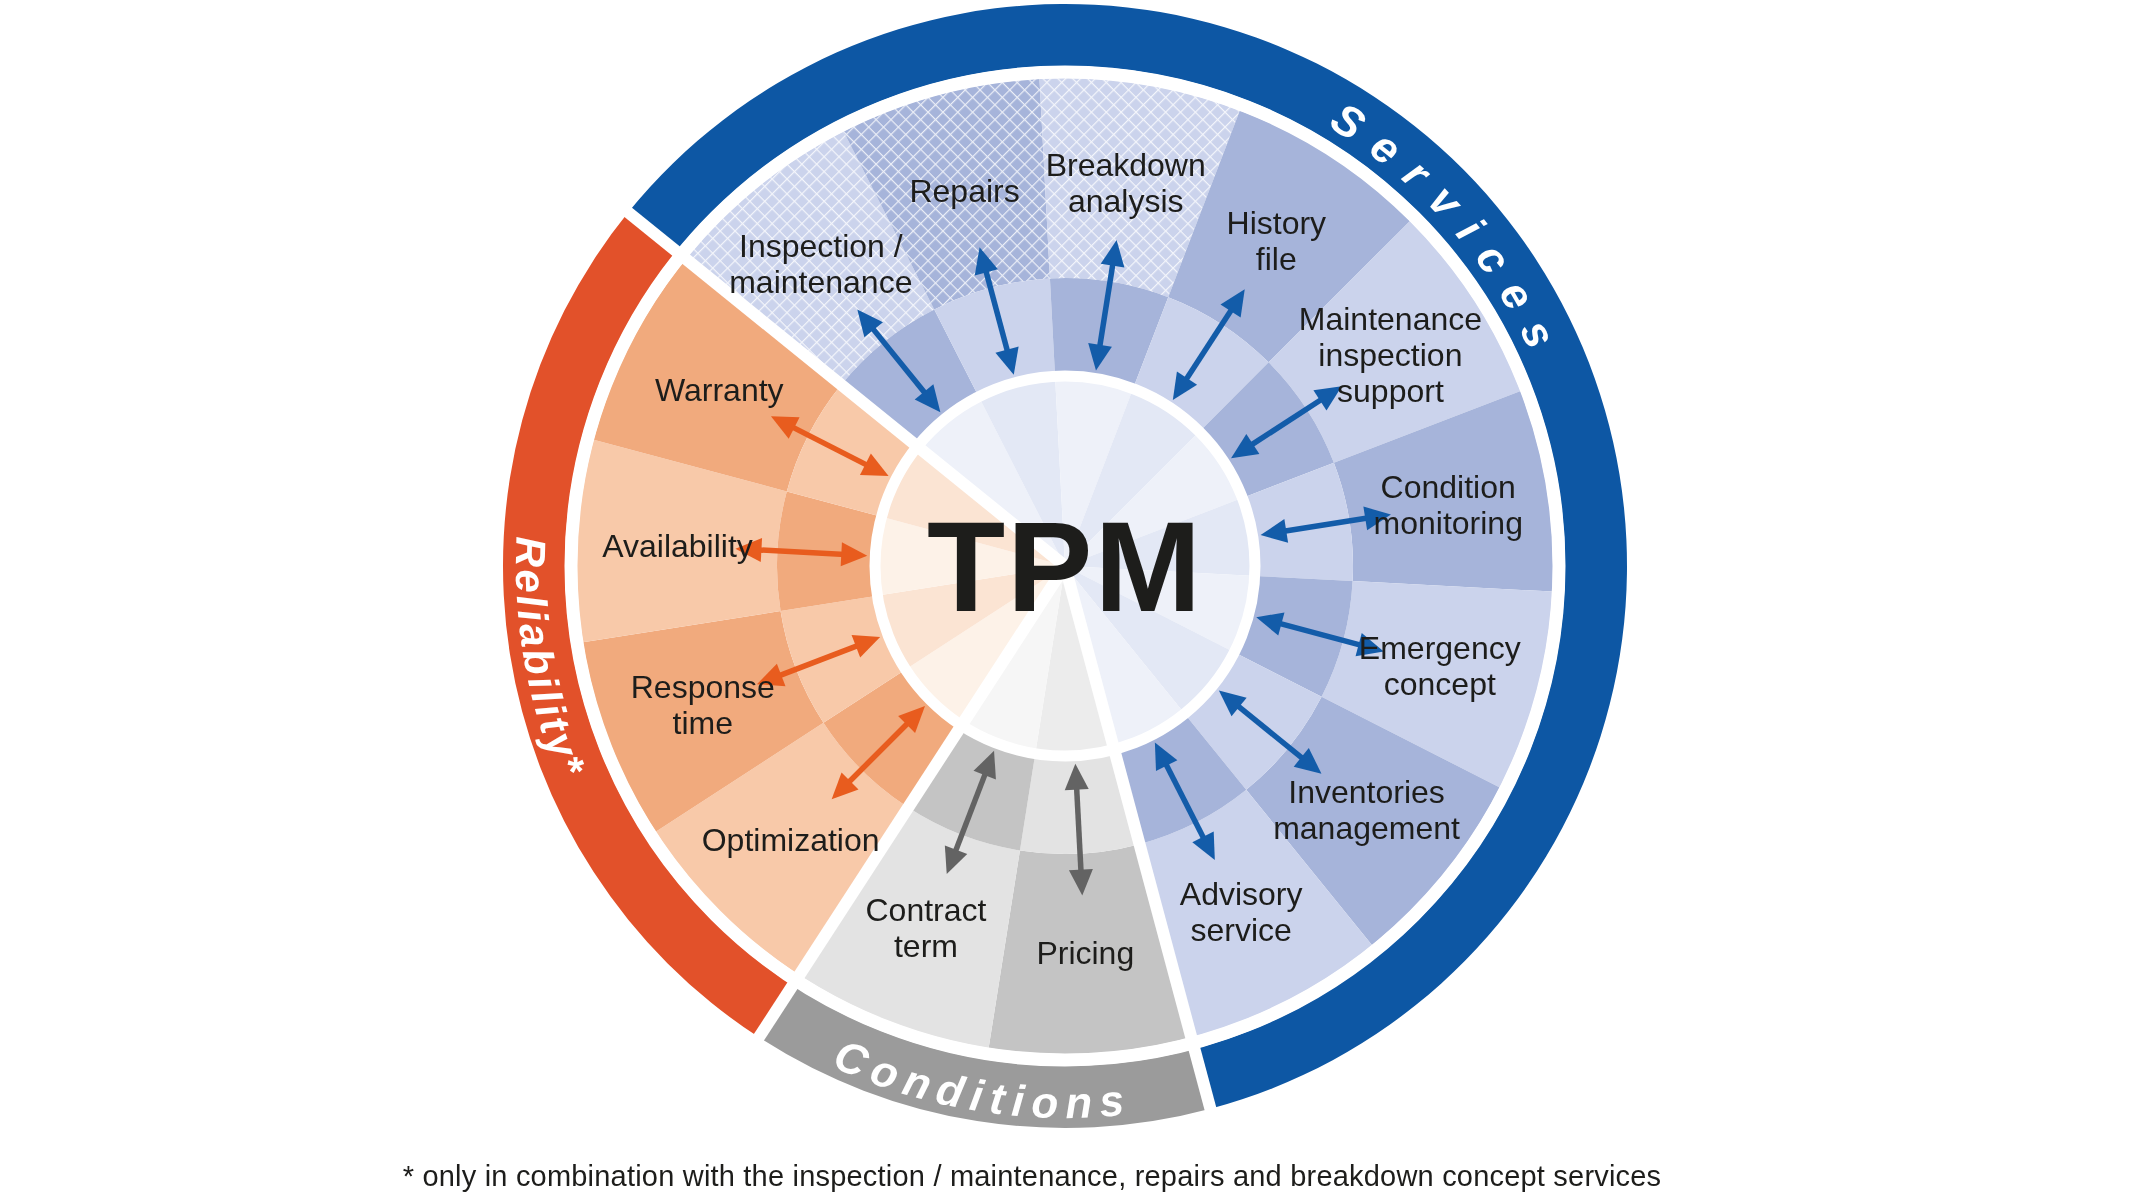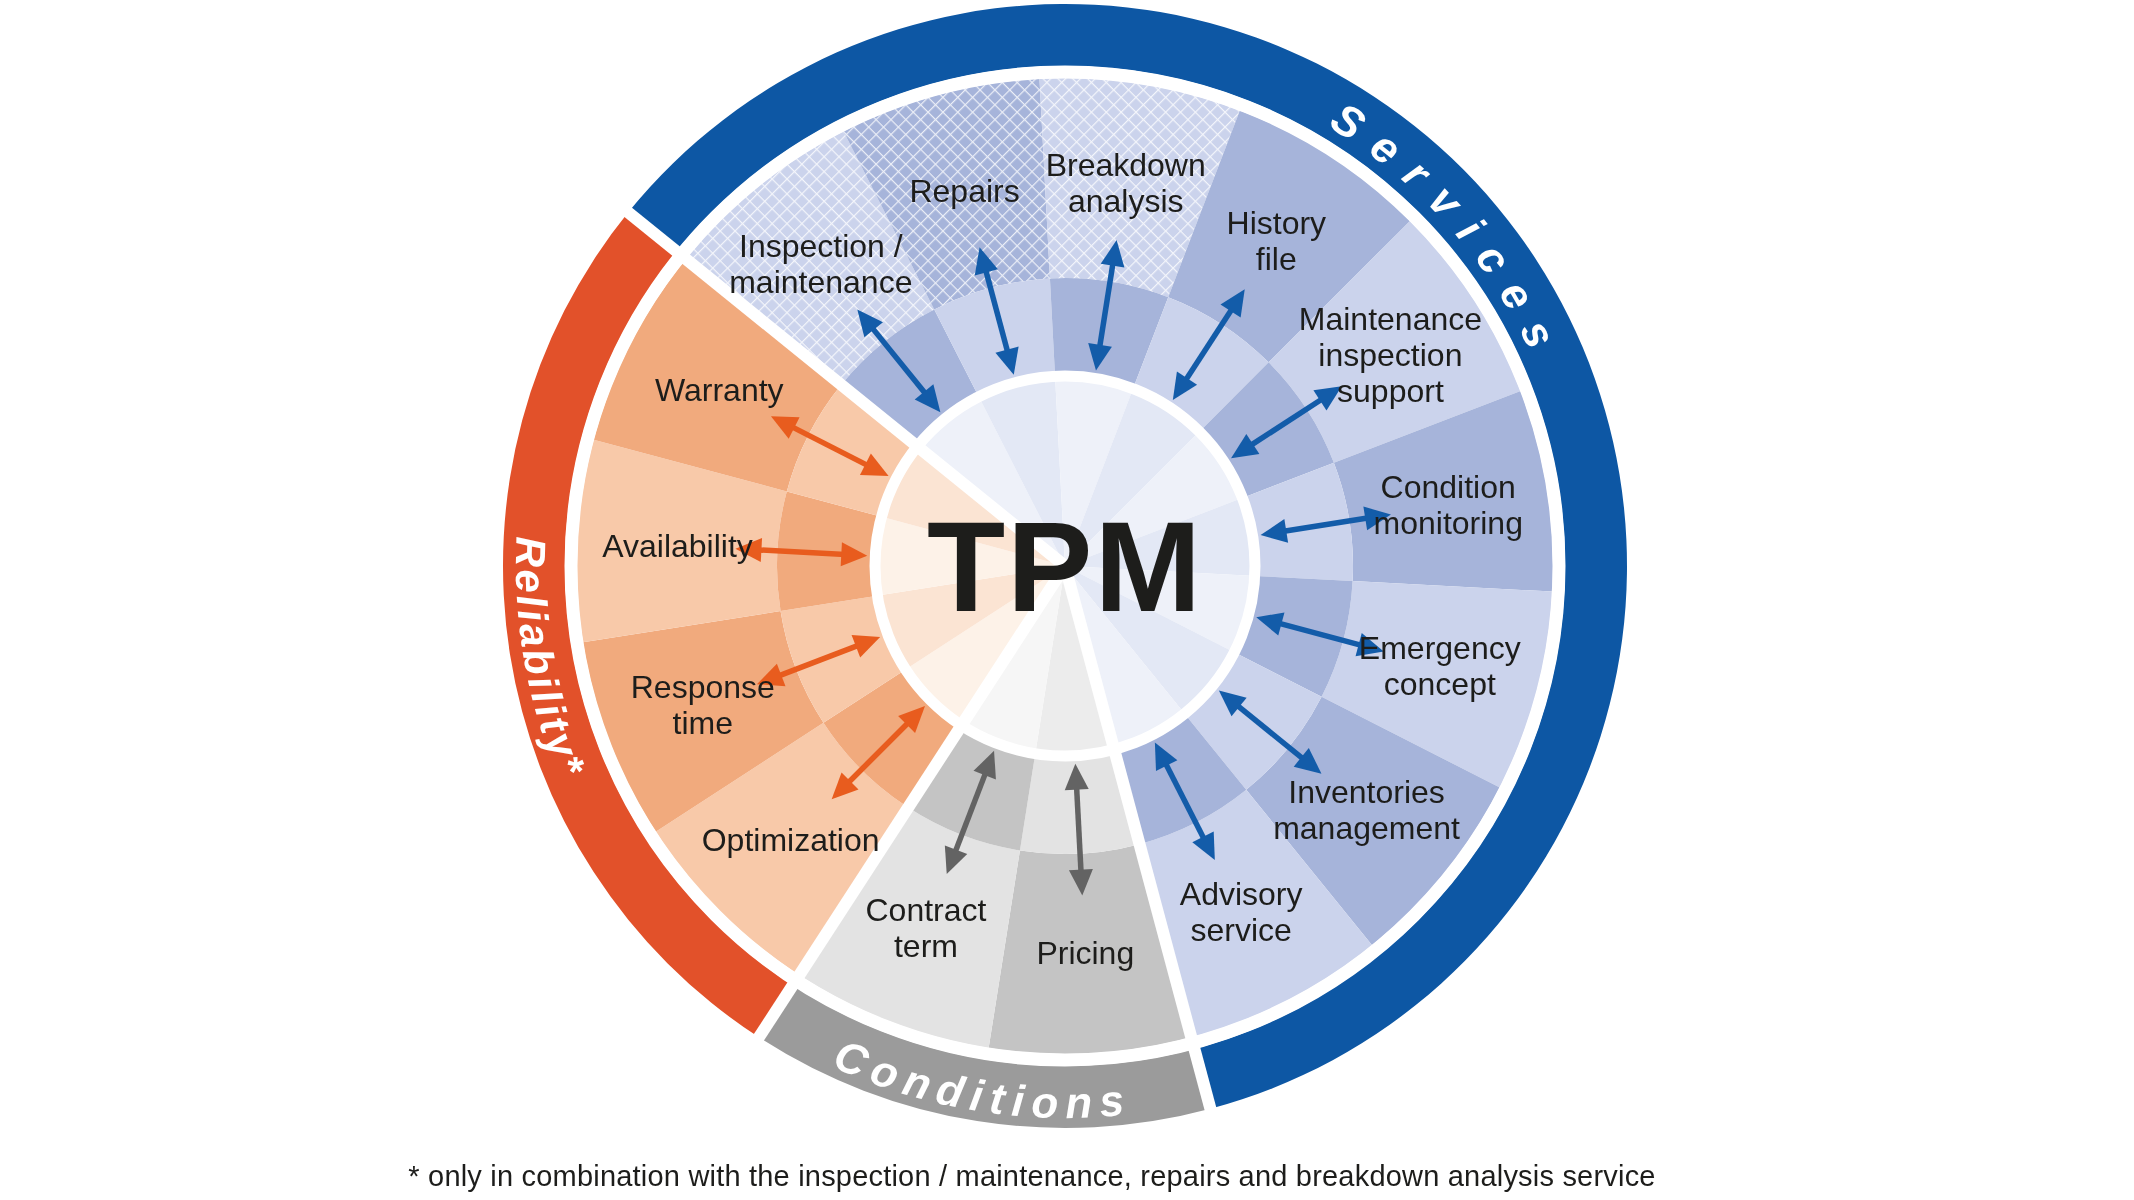--- a/index.html
+++ b/index.html
@@ -168,14 +168,14 @@
       <text x="925.9532355764235" y="910.2292054809143" text-anchor="middle" dominant-baseline="central" font-size="32" fill="#1d1d1b"><tspan x="925.9532355764235" dy="0">Contract</tspan><tspan x="925.9532355764235" dy="36">term</tspan></text>
       <text x="790.6425688996196" y="840.3574311003804" text-anchor="middle" dominant-baseline="central" font-size="32" fill="#1d1d1b"><tspan x="790.6425688996196" dy="0">Optimization</tspan></text>
       <text x="702.7707945190857" y="687.0467644235765" text-anchor="middle" dominant-baseline="central" font-size="32" fill="#1d1d1b"><tspan x="702.7707945190857" dy="0">Response</tspan><tspan x="702.7707945190857" dy="36">time</tspan></text>
       <text x="677.5317405152254" y="545.6936489777379" text-anchor="middle" dominant-baseline="central" font-size="32" fill="#1d1d1b"><tspan x="677.5317405152254" dy="0">Availability</tspan></text>
       <text x="719.2894686149132" y="389.8516861010561" text-anchor="middle" dominant-baseline="central" font-size="32" fill="#1d1d1b"><tspan x="719.2894686149132" dy="0">Warranty</tspan></text>
       <text font-size="44" letter-spacing="18" fill="#ffffff" font-weight="bold" font-style="italic"><textPath href="#titlePath-services" startOffset="50%" text-anchor="middle">Services</textPath></text>
       <text font-size="42" letter-spacing="3" fill="#ffffff" font-weight="bold" font-style="italic"><textPath href="#titlePath-reliability" startOffset="50%" text-anchor="middle">Reliability*</textPath></text>
       <text font-size="44" letter-spacing="8" fill="#ffffff" font-weight="bold" font-style="italic"><textPath href="#titlePath-conditions" startOffset="50%" text-anchor="middle">Conditions</textPath></text>
       <text x="1065" y="566" text-anchor="middle" dominant-baseline="central" font-size="128" font-weight="bold" letter-spacing="2" fill="#1d1d1b">TPM</text>
     </svg>
-  <div class="footnote">* only in combination with the inspection / maintenance, repairs and breakdown analysis service</div>
+  <div class="footnote">* only in combination with the inspection / maintenance, repairs and breakdown concept services</div>
 </div>
 
 </body></html>

